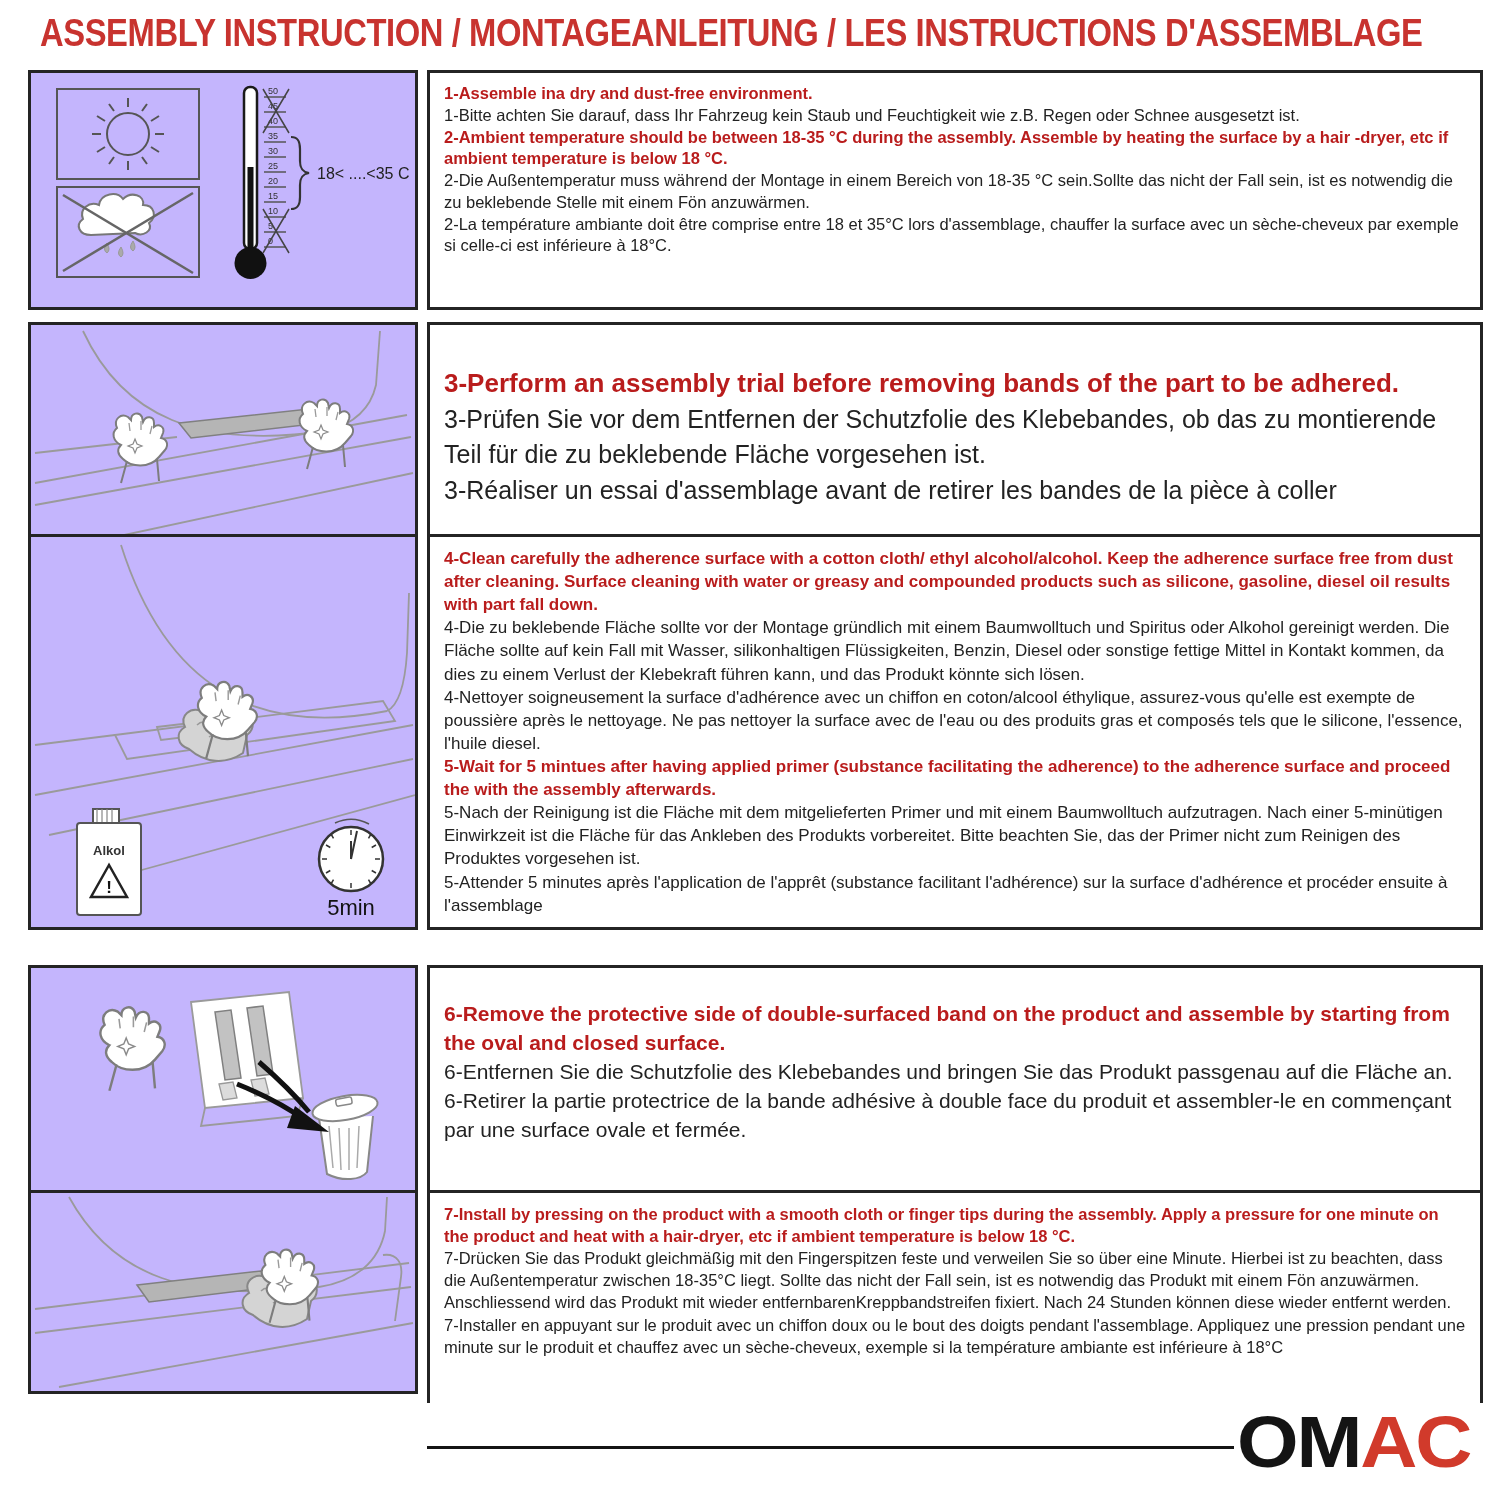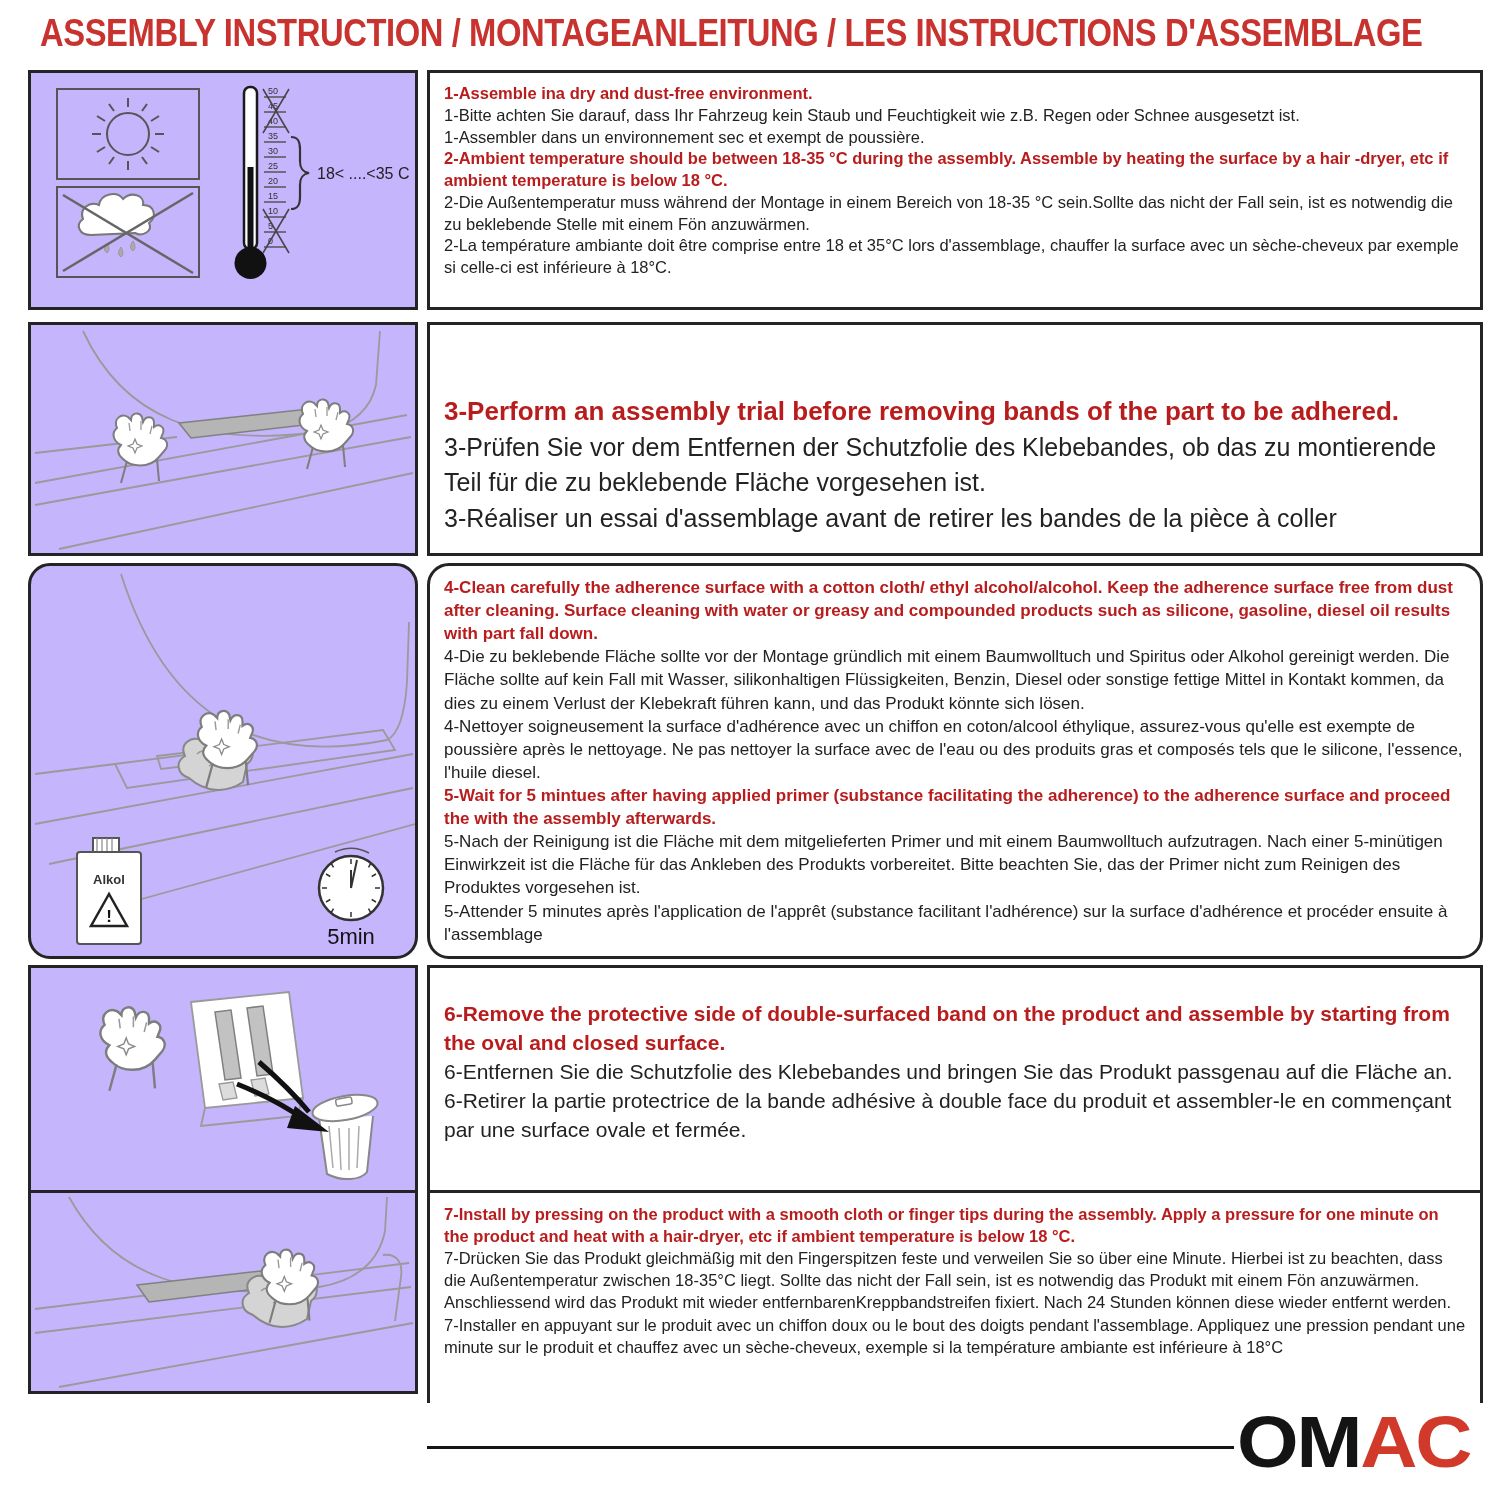--- a/index.html
+++ b/index.html
@@ -5,29 +5,29 @@
   html,body{margin:0;padding:0;background:#fff;}
   *{box-sizing:border-box;}
   #page{position:relative;width:1500px;height:1500px;background:#fff;
         font-family:"Liberation Sans","DejaVu Sans",sans-serif;color:#222;overflow:hidden;}
   .title{position:absolute;left:40px;top:8px;font-size:39px;font-weight:700;color:#c8332f;
          letter-spacing:-0.5px;white-space:nowrap;transform:scaleX(0.84);transform-origin:0 50%;line-height:50px;}
   .art{position:absolute;left:28px;width:390px;border:3px solid #242424;background:#c4b5fd;}
   .txt{position:absolute;left:427px;width:1056px;border:3px solid #242424;background:#fff;padding:10px 14px;}
   .a1,.x1{top:70px;height:240px;}
   .a2,.x2{top:322px;height:234px;}
-  .a3,.x3{top:563px;height:396px;border-radius:22px;}
+  .a3,.x3{top:534px;height:396px;}
   .a4,.x4{top:965px;height:236px;}
   .a5{top:1190px;height:204px;}
   .x5{top:1190px;height:213px;border-bottom:none;overflow:visible;}
   .txt p{margin:0;}
   .b{font-weight:700;color:#b91c1c;}
   .sp{margin-top:22px;}
   .x1{font-size:16.5px;line-height:1.32;}
-  .x2{font-size:25px;line-height:1.42;padding-top:68px;}
+  .x2{font-size:25px;line-height:1.42;padding-top:40px;}
   .x2 .b{font-size:26px;}
   .x3{font-size:17px;line-height:1.36;}
   .x4{font-size:21px;line-height:1.38;padding-top:32px;}
   .x5{font-size:16.5px;line-height:1.34;}
   svg{display:block;width:100%;height:100%;}
   .footer-line{position:absolute;left:427px;top:1446px;width:807px;height:3px;background:#141414;}
   .logo{position:absolute;left:1237px;top:1410px;font-weight:700;font-size:72px;line-height:64px;
         letter-spacing:-2px;transform:scaleX(1.1);transform-origin:0 50%;white-space:nowrap;}
   .logo .lb{color:#141414;}
   .logo .lr{color:#d13a2b;}
@@ -86,21 +86,20 @@
         </g>
         <path d="M232,16 L258,60 M258,16 L232,60 M232,136 L258,180 M258,136 L232,180" stroke="#444" stroke-width="1.5" fill="none"></path>
         <path d="M260,64 C268,64 269,70 269,76 L269,88 C269,96 272,99 278,100 C272,101 269,104 269,112 L269,124 C269,130 268,136 260,136" fill="none" stroke="#333" stroke-width="2.2"></path>
         <text x="286" y="106" font-size="16" fill="#222">18&lt; ....&lt;35 C</text>
       </g>
     </svg>
   </div>
   <div class="txt x1">
     <p class="b">1-Assemble ina dry and dust-free environment.</p>
     <p>1-Bitte achten Sie darauf, dass Ihr Fahrzeug kein Staub und Feuchtigkeit wie z.B. Regen oder Schnee ausgesetzt ist.</p>
-    <p>1-Assembler dans un environnement sec et exempt de poussière.</p>
     <p class="b sp">2-Ambient temperature should be between 18-35 °C  during the assembly. Assemble by heating the surface by a hair -dryer, etc if ambient temperature is below 18 °C.</p>
     <p>2-Die Außentemperatur muss während der Montage in einem Bereich von 18-35 °C  sein.Sollte das nicht der Fall sein, ist es notwendig die zu beklebende Stelle mit einem Fön anzuwärmen.</p>
     <p>2-La température ambiante doit être comprise entre 18 et 35°C lors d'assemblage, chauffer la surface avec un sèche-cheveux par exemple si celle-ci est inférieure à 18°C.</p>
   </div>
 
   <div class="art a2">
     <svg viewBox="0 0 384 228">
       <g stroke="#9a9a9a" stroke-width="1.8" fill="none">
         <path d="M52,6 C92,92 168,124 296,106"></path>
         <path d="M296,106 C326,98 340,82 345,60 L349,6"></path>

